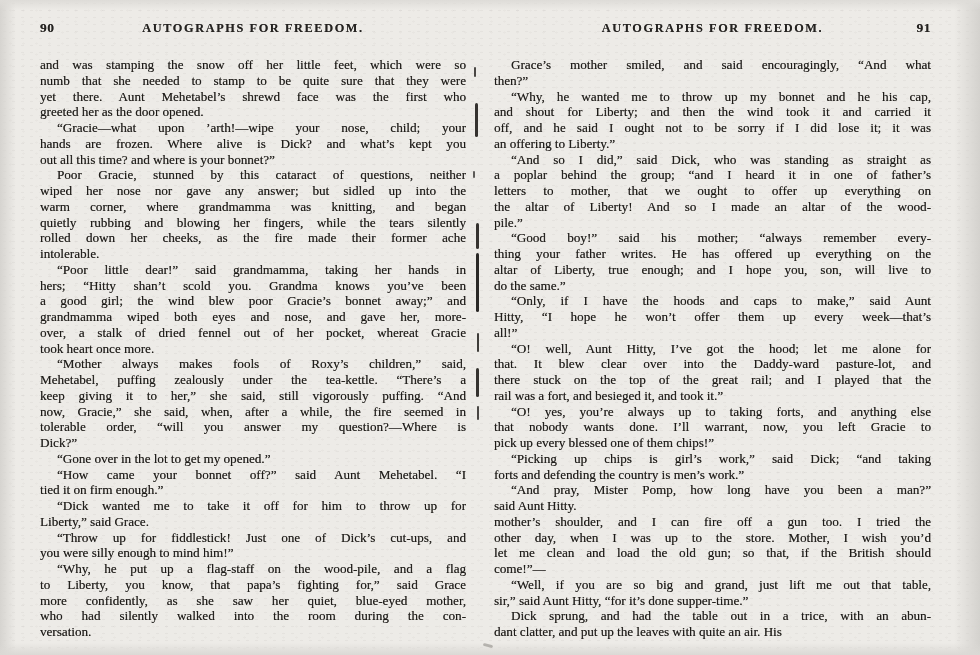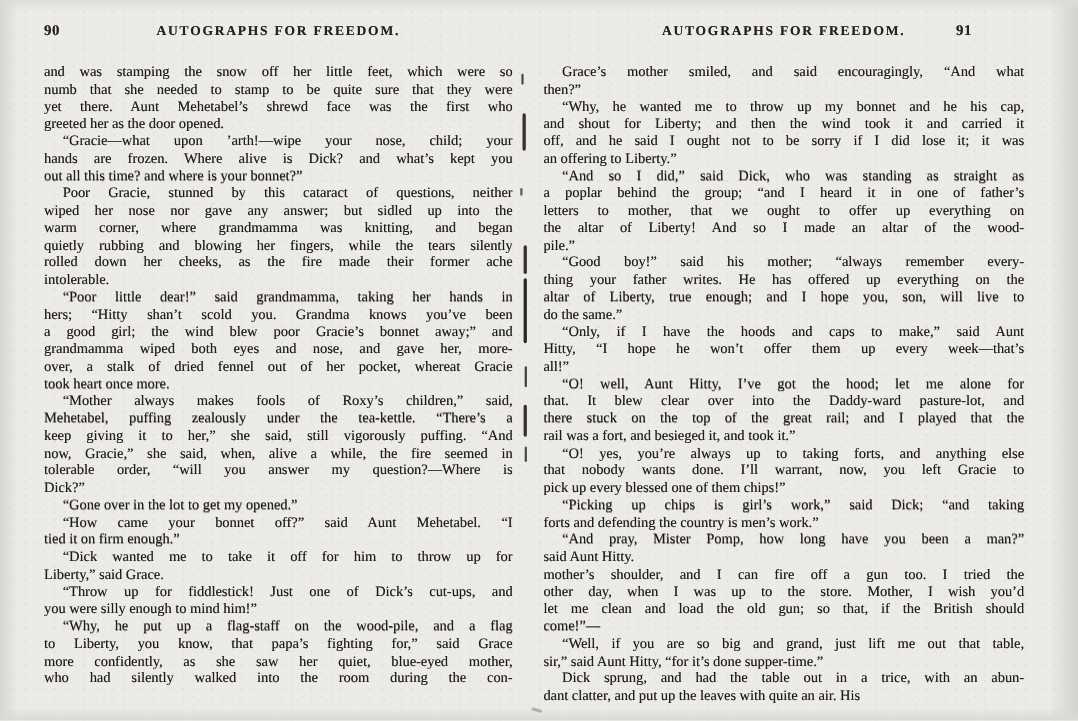--- a/index.html
+++ b/index.html
@@ -28,21 +28,21 @@
   .page-left{left:40px;width:426px;}
   .page-right{left:494px;width:437px;}
 
   .pagehead{
     display:flex;align-items:baseline;height:22px;
     font-weight:bold;font-size:12.3px;letter-spacing:1.6px;
     color:#242220;
     text-shadow:0 0 0.4px rgba(30,27,24,0.55);
   }
   .pagehead .pn{width:62px;font-size:13.5px;letter-spacing:0.5px;}
-  .pagehead .pn.r{}
+  .pagehead .pn.r{text-align:right;}
   .pagehead .ht{flex:1;text-align:center;}
 
   .body{margin-top:15px;}
   .para{margin:0;padding:0;}
   .line{
     font-size:13.1px;line-height:15.75px;height:15.75px;
     text-align:justify;text-align-last:justify;
     overflow:hidden;white-space:normal;
     color:#1d1b18;
     text-shadow:0.2px 0.2px 0.35px rgba(25,22,18,0.55);
@@ -93,21 +93,21 @@
           <div class="line">hers; “Hitty shan’t scold you. Grandma knows you’ve been</div>
           <div class="line">a good girl; the wind blew poor Gracie’s bonnet away;” and</div>
           <div class="line">grandmamma wiped both eyes and nose, and gave her, more-</div>
           <div class="line">over, a stalk of dried fennel out of her pocket, whereat Gracie</div>
           <div class="line last">took heart once more.</div>
         </div>
         <div class="para">
           <div class="line first">“Mother always makes fools of Roxy’s children,” said,</div>
           <div class="line">Mehetabel, puffing zealously under the tea-kettle. “There’s a</div>
           <div class="line">keep giving it to her,” she said, still vigorously puffing. “And</div>
-          <div class="line">now, Gracie,” she said, when, alive a while, the fire seemed in</div>
+          <div class="line">now, Gracie,” she said, when, after a while, the fire seemed in</div>
           <div class="line">tolerable order, “will you answer my question?—Where is</div>
           <div class="line last">Dick?”</div>
         </div>
         <div class="para">
           <div class="line first last">“Gone over in the lot to get my opened.”</div>
         </div>
         <div class="para">
           <div class="line first">“How came your bonnet off?” said Aunt Mehetabel. “I</div>
           <div class="line last">tied it on firm enough.”</div>
         </div>
@@ -117,20 +117,21 @@
         </div>
         <div class="para">
           <div class="line first">“Throw up for fiddlestick! Just one of Dick’s cut-ups, and</div>
           <div class="line last">you were silly enough to mind him!”</div>
         </div>
         <div class="para">
           <div class="line first">“Why, he put up a flag-staff on the wood-pile, and a flag</div>
           <div class="line">to Liberty, you know, that papa’s fighting for,” said Grace</div>
           <div class="line">more confidently, as she saw her quiet, blue-eyed mother,</div>
           <div class="line">who had silently walked into the room during the con-</div>
+          <div class="line last">versation.</div>
         </div>
       </div>
   </div>
 
   <div class="page page-right">
     <div class="pagehead">
       <div class="pn"></div>
       <div class="ht">AUTOGRAPHS FOR FREEDOM.</div>
       <div class="pn r">91</div>
     </div>

